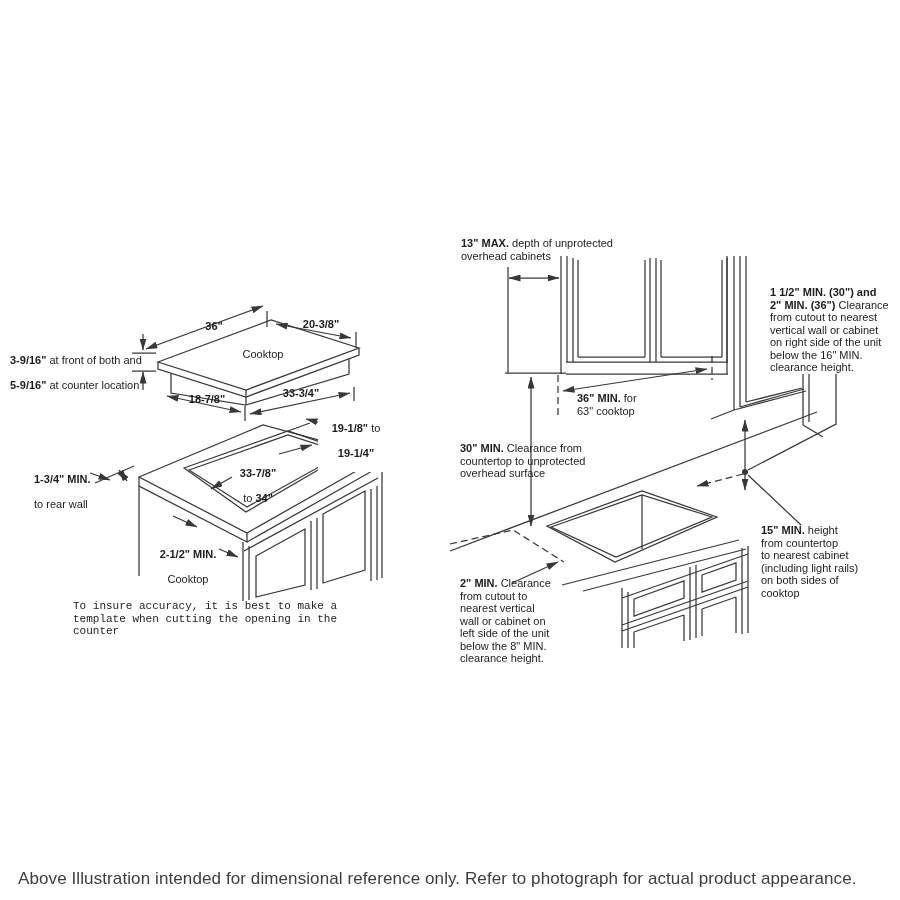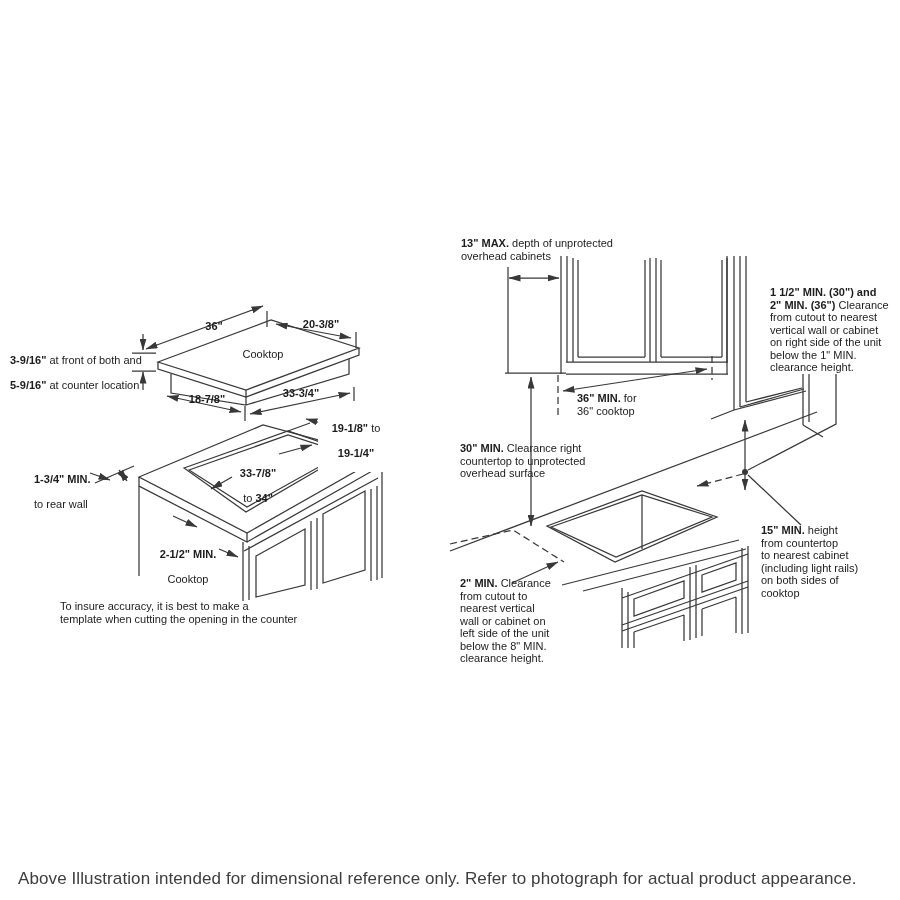--- a/index.html
+++ b/index.html
@@ -123,35 +123,35 @@
     <div><span>to </span><span class="b">34"</span></div>
   </div>
   <div class="lbl" style="left:34px;top:460px;width:92px;">
     <div class="b">1-3/4" MIN.</div>
     <div>to rear wall</div>
   </div>
   <div class="lbl c" style="left:156px;top:535px;width:64px;">
     <div class="b">2-1/2" MIN.</div>
     <div>Cooktop</div>
   </div>
-  <div class="lbl" style="left:60px;top:600px;width:272px;">To insure accuracy, it is best to make a
+  <div class="lbl" style="left:73px;top:600px;width:272px;font-family:Liberation Mono, monospace;">To insure accuracy, it is best to make a
 template when cutting the opening in the counter</div>
 
   <div class="lbl" style="left:461px;top:237px;width:192px;"><span class="b">13" MAX.</span><span> depth of unprotected
 overhead cabinets</span></div>
   <div class="lbl bg" style="left:770px;top:286px;width:132px;"><span class="b">1 1/2" MIN. (30") and
 2" MIN. (36")</span><span> Clearance
 from cutout to nearest
 vertical wall or cabinet
 on right side of the unit
-below the 1" MIN.
+below the 16" MIN.
 clearance height.</span></div>
   <div class="lbl" style="left:577px;top:392px;width:92px;"><span class="b">36" MIN.</span><span> for
-36" cooktop</span></div>
-  <div class="lbl" style="left:460px;top:442px;width:182px;"><span class="b">30" MIN.</span><span> Clearance right
+63" cooktop</span></div>
+  <div class="lbl" style="left:460px;top:442px;width:182px;"><span class="b">30" MIN.</span><span> Clearance from
 countertop to unprotected
 overhead surface</span></div>
   <div class="lbl" style="left:460px;top:577px;width:122px;"><span class="b">2" MIN.</span><span> Clearance
 from cutout to
 nearest vertical
 wall or cabinet on
 left side of the unit
 below the 8" MIN.
 clearance height.</span></div>
   <div class="lbl" style="left:761px;top:524px;width:146px;"><span class="b">15" MIN.</span><span> height

